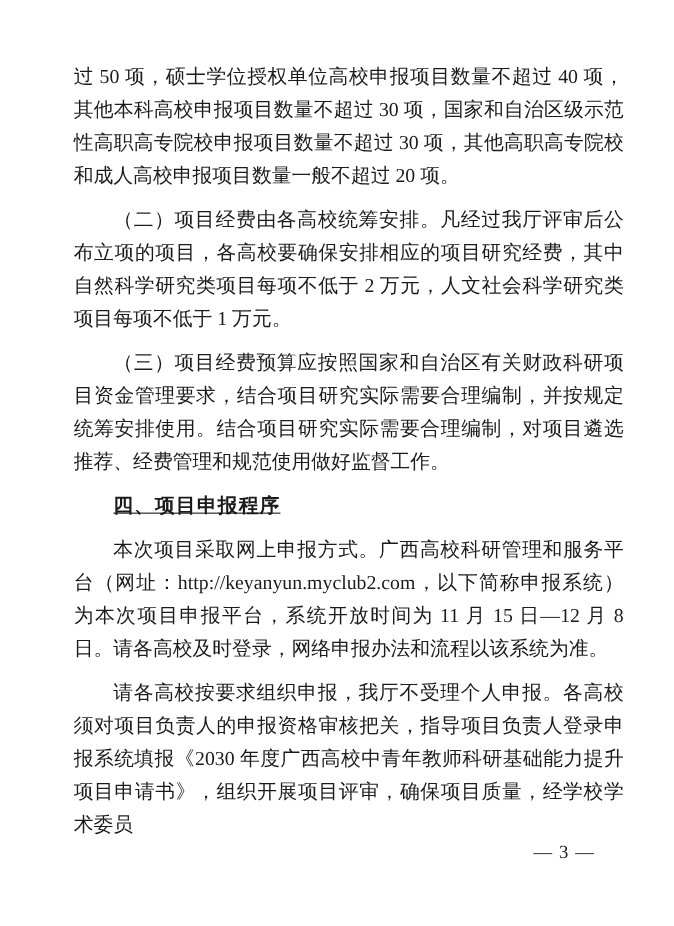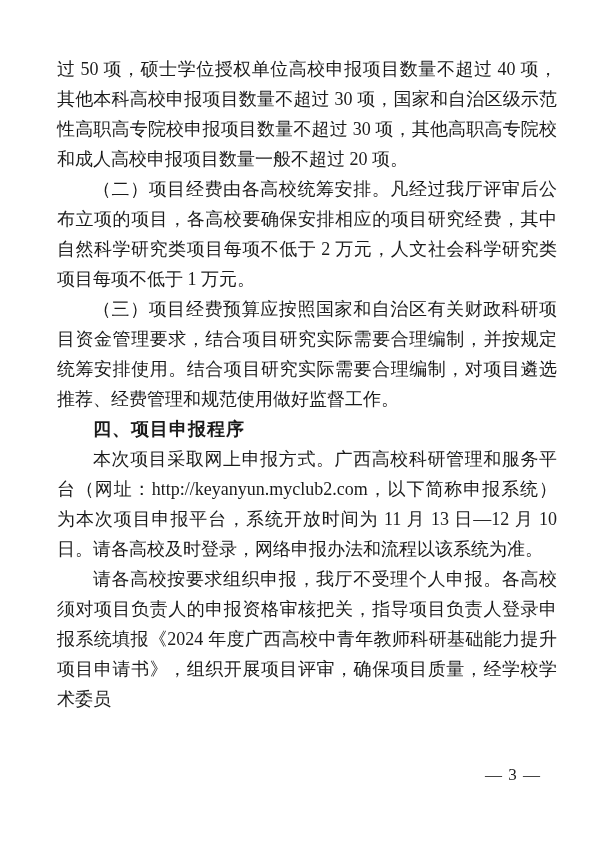--- a/index.html
+++ b/index.html
@@ -9,58 +9,59 @@
   }
   body {
     width: 613px;
     height: 842px;
     position: relative;
     overflow: hidden;
     font-family: "Liberation Serif", "DejaVu Serif", serif;
   }
   .doc-body {
     position: absolute;
-    left: 57px;
+    left: 67px;
     top: 54px;
     width: 500px;
     color: #1b1b1b;
     font-size: 18px;
     line-height: 30px;
     text-align: justify;
   }
   .para {
     margin: 0;
   }
   .para + .para {
-    margin-top: 0;
+    margin-top: 10px;
   }
   .para.indent {
     text-indent: 2em;
   }
   .para.heading {
     font-weight: bold;
     font-family: "Liberation Sans", "DejaVu Sans", sans-serif;
     letter-spacing: 1px;
+    text-decoration: underline;
   }
   .page-number {
     position: absolute;
     top: 765px;
     right: 72px;
     font-size: 17px;
     line-height: 20px;
     color: #222222;
     letter-spacing: 1px;
     white-space: pre;
   }
 </style>
 </head>
 <body>
 
 <div class="doc-body">
   <p class="para">过 50 项，硕士学位授权单位高校申报项目数量不超过 40 项，其他本科高校申报项目数量不超过 30 项，国家和自治区级示范性高职高专院校申报项目数量不超过 30 项，其他高职高专院校和成人高校申报项目数量一般不超过 20 项。</p>
   <p class="para indent">（二）项目经费由各高校统筹安排。凡经过我厅评审后公布立项的项目，各高校要确保安排相应的项目研究经费，其中自然科学研究类项目每项不低于 2 万元，人文社会科学研究类项目每项不低于 1 万元。</p>
   <p class="para indent">（三）项目经费预算应按照国家和自治区有关财政科研项目资金管理要求，结合项目研究实际需要合理编制，并按规定统筹安排使用。结合项目研究实际需要合理编制，对项目遴选推荐、经费管理和规范使用做好监督工作。</p>
   <p class="para indent heading">四、项目申报程序</p>
-  <p class="para indent">本次项目采取网上申报方式。广西高校科研管理和服务平台（网址：http://keyanyun.myclub2.com，以下简称申报系统）为本次项目申报平台，系统开放时间为 11 月 13 日—12 月 10 日。请各高校及时登录，网络申报办法和流程以该系统为准。</p>
-  <p class="para indent">请各高校按要求组织申报，我厅不受理个人申报。各高校须对项目负责人的申报资格审核把关，指导项目负责人登录申报系统填报《2024 年度广西高校中青年教师科研基础能力提升项目申请书》，组织开展项目评审，确保项目质量，经学校学术委员</p>
+  <p class="para indent">本次项目采取网上申报方式。广西高校科研管理和服务平台（网址：http://keyanyun.myclub2.com，以下简称申报系统）为本次项目申报平台，系统开放时间为 11 月 15 日—12 月 8 日。请各高校及时登录，网络申报办法和流程以该系统为准。</p>
+  <p class="para indent">请各高校按要求组织申报，我厅不受理个人申报。各高校须对项目负责人的申报资格审核把关，指导项目负责人登录申报系统填报《2030 年度广西高校中青年教师科研基础能力提升项目申请书》，组织开展项目评审，确保项目质量，经学校学术委员</p>
 </div>
 
 <div class="page-number">— 3 —</div>
 
 </body></html>

